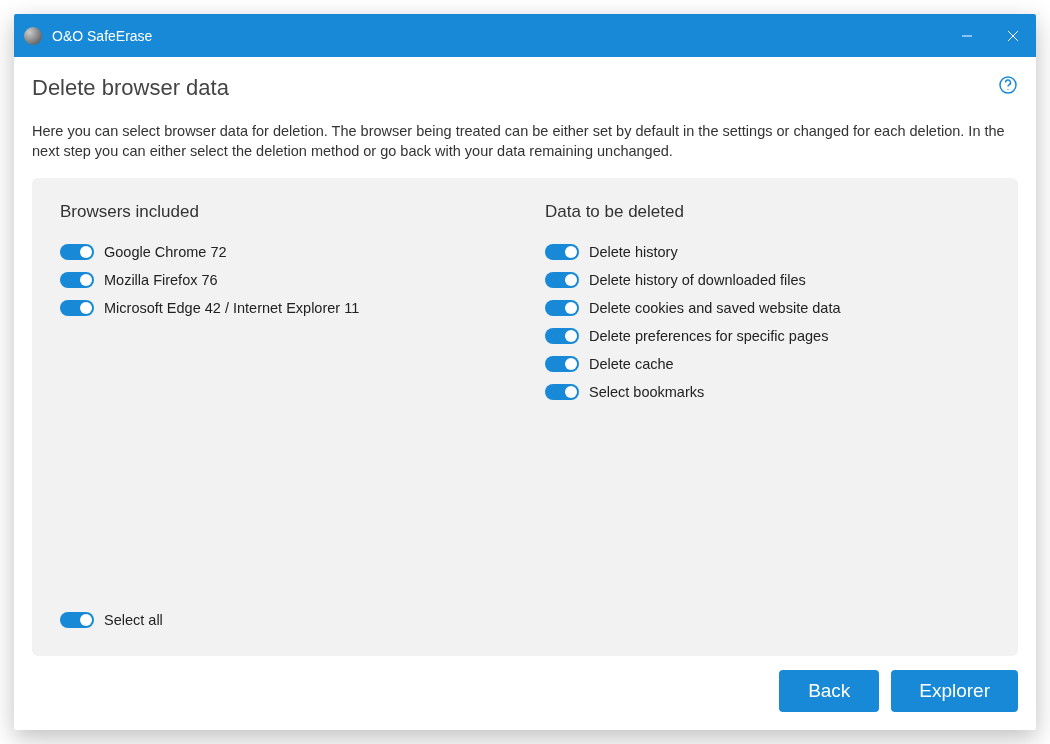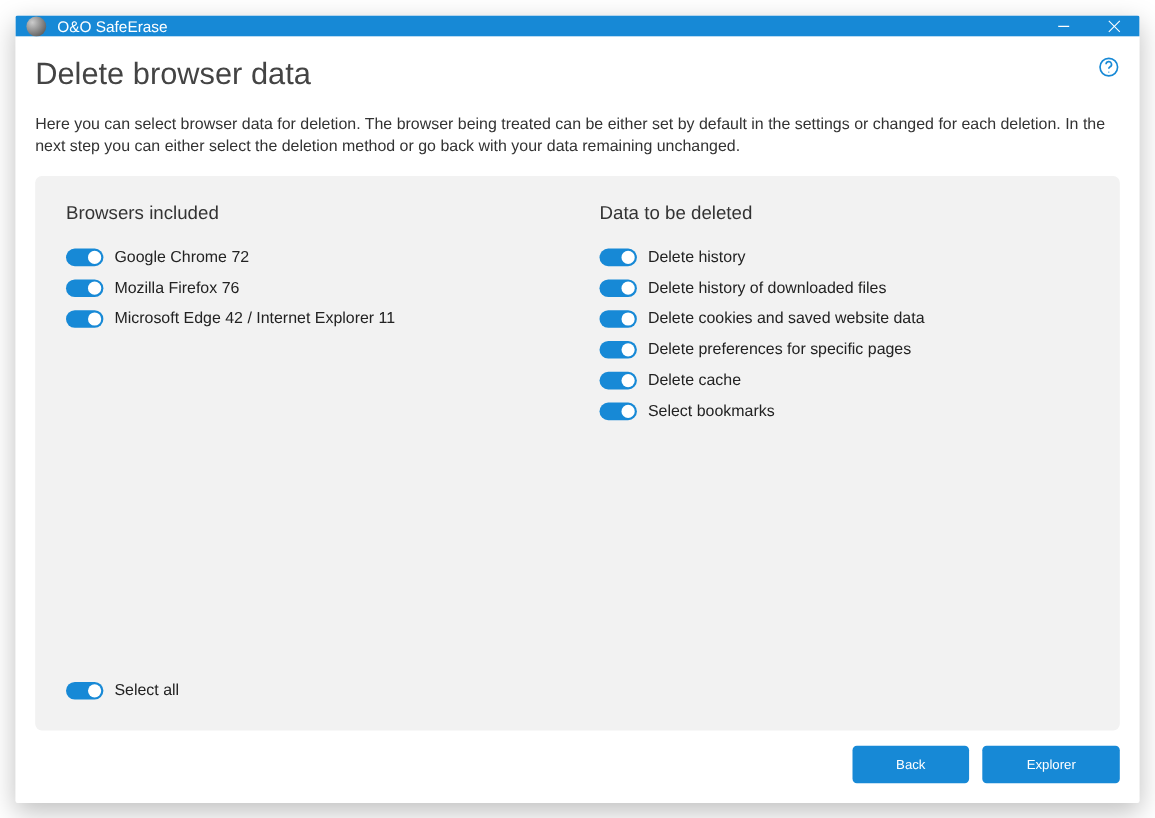--- a/index.html
+++ b/index.html
@@ -17,21 +17,21 @@
       margin: 14px;
       background: #fff;
       box-shadow: 0 8px 24px rgba(0,0,0,0.25);
       display: flex;
       flex-direction: column;
       border-radius: 2px;
       overflow: hidden;
     }
     .titlebar {
       background: #1789d6;
-      height: 19px;
+      height: 43px;
       display: flex;
       align-items: center;
       padding: 0 0 0 10px;
       color: #fff;
       font-size: 14px;
     }
     .titlebar .app-icon {
       width: 18px; height: 18px;
       margin-right: 10px;
       border-radius: 50%;
@@ -50,21 +50,21 @@
       display: flex;
       flex-direction: column;
       padding: 18px 18px 18px 18px;
     }
     .page-header {
       display: flex;
       align-items: flex-start;
       justify-content: space-between;
     }
     .page-title {
-      font-size: 28px;
+      font-size: 22px;
       font-weight: 400;
       color: #444;
     }
     .help-icon {
       color: #1789d6;
       cursor: pointer;
     }
     .help-icon svg { stroke: #1789d6; fill: none; stroke-width: 1.5; }
     .page-desc {
       margin-top: 20px;
@@ -129,22 +129,22 @@
       margin-top: 14px;
       display: flex;
       justify-content: flex-end;
       gap: 12px;
     }
     .btn {
       background: #1789d6;
       color: #fff;
       border: none;
       border-radius: 4px;
-      padding: 10px 40px;
-      font-size: 12px;
+      padding: 10px 28px;
+      font-size: 19px;
       cursor: pointer;
       min-width: 100px;
     }
   </style>
 </head>
 <body>
 
 <div class="window">
   <div class="titlebar">
     <div class="app-icon"></div>

